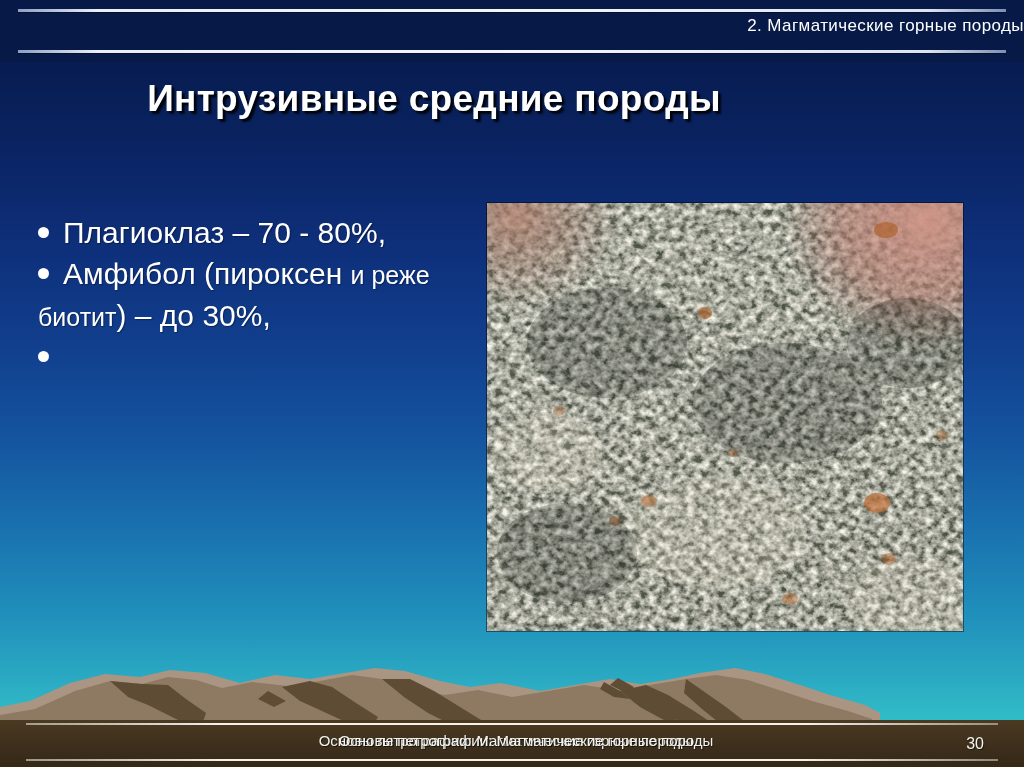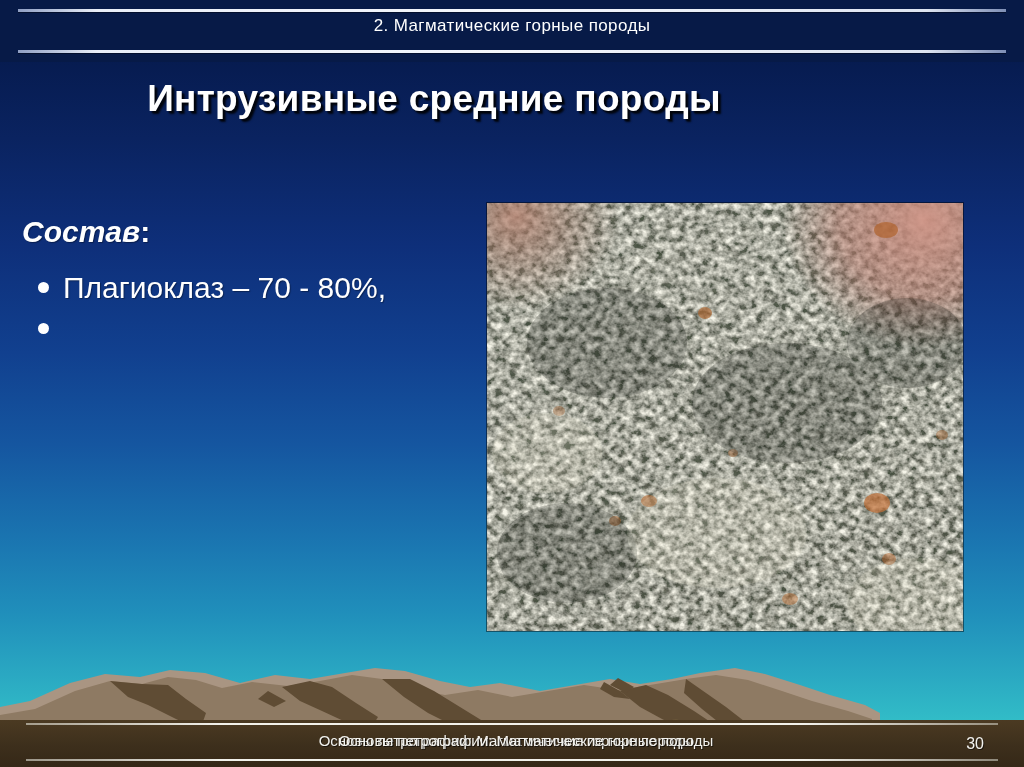--- a/index.html
+++ b/index.html
@@ -44,21 +44,21 @@
     height: 3px;
     background: linear-gradient(to right, #8f9fc4, #e9eef8 8%, #f3f6fc 50%, #dde4f1 92%, #7e8fb6);
     box-shadow: 0 1px 0 rgba(0,0,0,0.35);
   }
   .header-rule.top { top: 9px; }
   .header-rule.bottom { top: 50px; }
   .header-title {
     position: absolute;
     left: 0; top: 16px;
     width: 1024px;
-    text-align: center;
+    text-align: right;
     color: #ffffff;
     font-size: 17px;
     letter-spacing: 0.4px;
     white-space: nowrap;
   }
 
   
   .slide-title {
     position: absolute;
     left: 0; top: 78px;
@@ -192,27 +192,28 @@
     <div class="header-rule top"></div>
     <div class="header-rule bottom"></div>
     <div class="header-title">2.  Магматические горные породы</div>
   </div>
 
   <div class="slide-title">Интрузивные средние породы</div>
 
   <div class="body-text">
 
 
-    <div class="sub-head">
-      <span>Состав</span><span class="colon">:</span>
-    </div>
 
     <ul class="bullets">
       <li>
         <span class="bullet-dot"></span><span>Плагиоклаз – 70 - 80%,</span>
+      </li>
+      <li>
+        <span class="bullet-dot"></span><span>Амфибол (пироксен</span>
+        <span class="small-run">и реже биотит</span><span>) – до 30%,</span>
       </li>
       <li>
         <span class="bullet-dot"></span><span></span>
       </li>
     </ul>
   </div>
 
   <div class="photo-frame">
     <svg class="rock-svg" viewBox="0 0 476 428" preserveAspectRatio="none">
       <defs>

